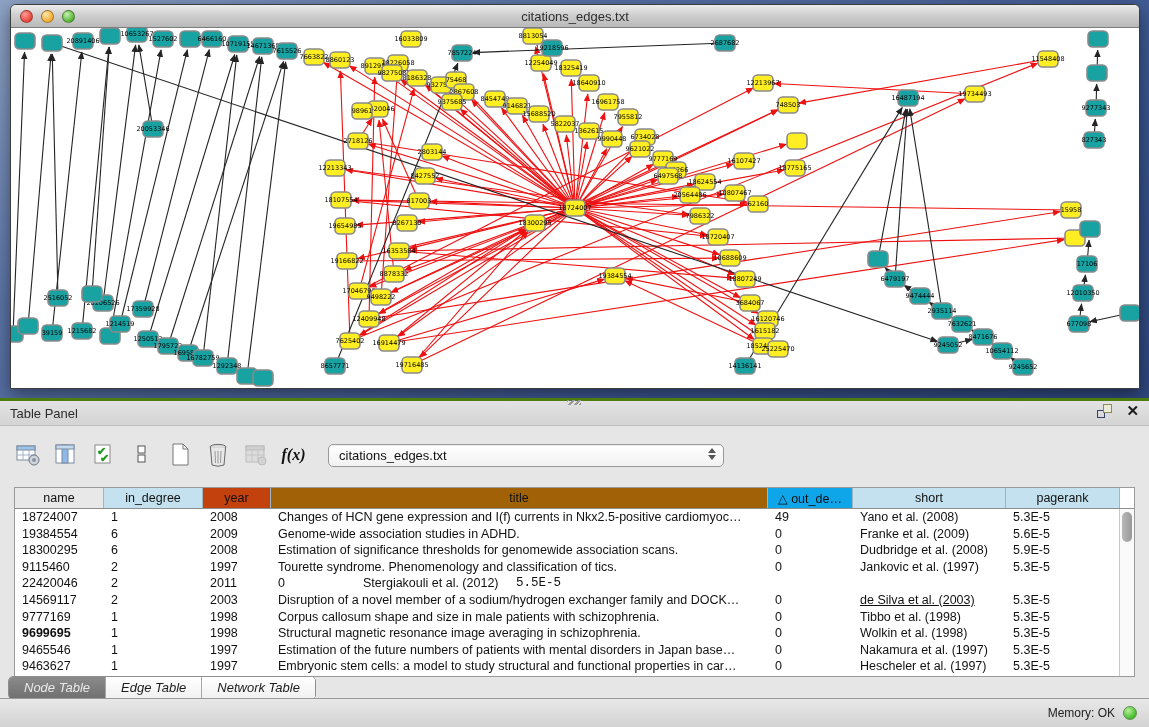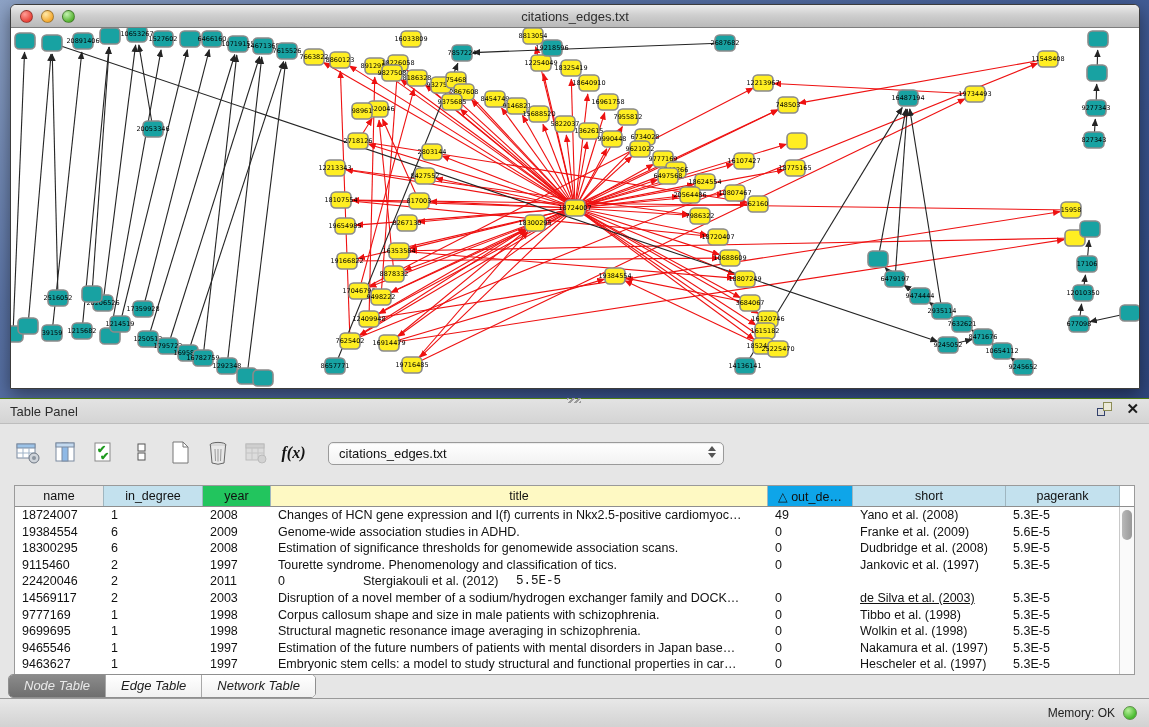--- a/index.html
+++ b/index.html
@@ -21,21 +21,21 @@
   .tl{width:13px;height:13px;border-radius:50%;border:1px solid rgba(0,0,0,.35);}
   .tl.red{background:radial-gradient(circle at 35% 30%,#ff9d96,#e8443a 70%);}
   .tl.yel{background:radial-gradient(circle at 35% 30%,#ffe9a8,#f4aa31 70%);}
   .tl.grn{background:radial-gradient(circle at 35% 30%,#c4f2b0,#58b434 70%);}
   .win-title{position:absolute;left:0;right:0;text-align:center;font-size:13px;color:#2e2e2e;}
   .canvas{position:relative;width:1128px;height:360px;background:#fff;overflow:hidden;}
   .canvas svg{position:absolute;left:0;top:0;}
 
   
   .table-panel{position:absolute;left:0;top:398px;width:1149px;height:300px;
-    background:#e6e6e6;border-top:1px solid #4d7c0f;}
+    background:#e6e6e6;border-top:3px solid #4d7c0f;}
   .panel-header{height:25px;display:flex;align-items:center;
     background:linear-gradient(#e3e3e3,#d4d4d4);border-bottom:1px solid #bdbdbd;position:relative;}
   .panel-title{font-size:13px;color:#2c2c2c;margin-left:10px;}
   .panel-header-icons{position:absolute;right:10px;top:3px;display:flex;gap:14px;align-items:center;}
   .float-icon{width:15px;height:14px;position:relative;}
   .float-icon .sq1{position:absolute;left:0;bottom:0;width:8px;height:8px;border:1.5px solid #33416b;background:transparent;}
   .float-icon .sq2{position:absolute;right:0;top:0;width:9px;height:9px;border:1.5px solid #8c8c55;background:#ecead8;}
   .close-x{font-size:15px;font-weight:bold;color:#1b1b1b;line-height:14px;cursor:default;}
   .splitter-grip{position:absolute;left:567px;top:-1px;width:14px;height:5px;
     background:repeating-linear-gradient(135deg,#9a9a9a 0 2px,transparent 2px 4px);}
@@ -548,22 +548,22 @@
           <span class="arr-up"></span>
           <span class="arr-dn"></span>
         </span>
     </div>
   </div>
 
   <div class="table-wrap">
     <div class="thead" id="thead">
         <div class="th" style="width: 89px; background: rgb(232, 232, 232);">name</div>
         <div class="th" style="width: 99px; background: rgb(195, 225, 238);">in_degree</div>
-        <div class="th" style="width: 68px; background: #22c55e;">year</div>
-        <div class="th" style="width: 497px; background: #fef9c3;">title</div>
+        <div class="th" style="width: 68px; background: #c2410c;">year</div>
+        <div class="th" style="width: 497px; background: #a16207;">title</div>
         <div class="th" style="width: 85px; background: #0ea5e9;">△ out_de…</div>
         <div class="th" style="width: 153px; background: rgb(195, 225, 238);">short</div>
         <div class="th" style="width: 114px; background: rgb(195, 225, 238);">pagerank</div>
       </div>
     <div class="tbody" id="tbody">
         <div class="tr">
           <div class="td" style="width: 89px;">18724007</div>
           <div class="td" style="width: 99px;">1</div>
           <div class="td" style="width: 68px;">2008</div>
           <div class="td" style="width: 497px;">Changes of HCN gene expression and I(f) currents in Nkx2.5-positive cardiomyoc…</div>
@@ -618,21 +618,21 @@
         <div class="tr">
           <div class="td" style="width: 89px;">9777169</div>
           <div class="td" style="width: 99px;">1</div>
           <div class="td" style="width: 68px;">1998</div>
           <div class="td" style="width: 497px;">Corpus callosum shape and size in male patients with schizophrenia.</div>
           <div class="td" style="width: 85px;">0</div>
           <div class="td" style="width: 153px;">Tibbo et al. (1998)</div>
           <div class="td" style="width: 114px;">5.3E-5</div>
         </div>
         <div class="tr">
-          <div class="td" style="width: 89px;">9699695</div>
+          <div class="td" style="width: 89px; font-weight: bold;">9699695</div>
           <div class="td" style="width: 99px;">1</div>
           <div class="td" style="width: 68px;">1998</div>
           <div class="td" style="width: 497px;">Structural magnetic resonance image averaging in schizophrenia.</div>
           <div class="td" style="width: 85px;">0</div>
           <div class="td" style="width: 153px;">Wolkin et al. (1998)</div>
           <div class="td" style="width: 114px;">5.3E-5</div>
         </div>
         <div class="tr">
           <div class="td" style="width: 89px;">9465546</div>
           <div class="td" style="width: 99px;">1</div>

